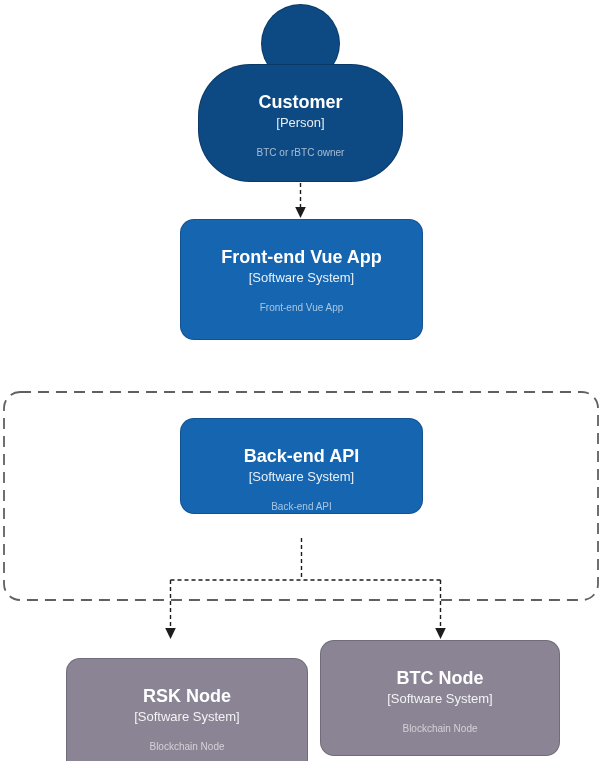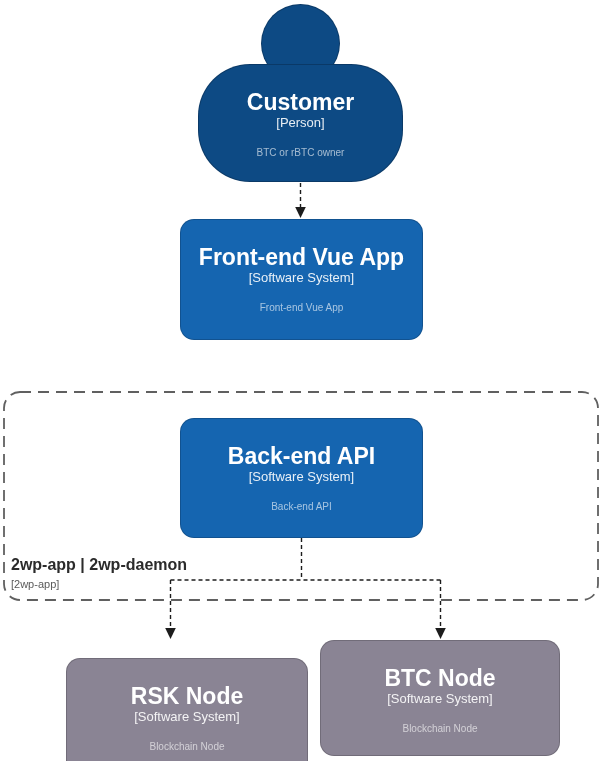--- a/index.html
+++ b/index.html
@@ -29,21 +29,21 @@
 
   .node{
     position:absolute;
     box-sizing:border-box;
     display:flex;flex-direction:column;align-items:center;
     text-align:center;
     padding:27px 10px 0 10px;
     color:#ffffff;
     border-radius:14px;
   }
-  .node-title{font-size:23px;font-weight:bold;line-height:21px;}
+  .node-title{font-size:18px;font-weight:bold;line-height:21px;}
   .node-meta{font-size:13px;line-height:15px;margin-top:2px;color:rgba(255,255,255,0.9);}
   .node-desc{font-size:10px;line-height:14px;margin-top:16px;color:rgba(255,255,255,0.62);}
 
   .box-system{background:var(--system-fill);border:1px solid rgba(0,0,0,0.18);}
   .box-external{background:var(--external-fill);border:1px solid rgba(0,0,0,0.18);}
 
   .person-head{
     position:absolute;left:261px;top:4px;width:79px;height:79px;
     border-radius:50%;
     background:var(--person-fill);
@@ -51,21 +51,21 @@
     box-sizing:border-box;
   }
   .person-body{
     left:198px;top:64px;width:205px;height:118px;
     background:var(--person-fill);
     border:1px solid rgba(0,0,0,0.22);
     border-radius:52px;
   }
 
   .box-frontend{left:180px;top:219px;width:243px;height:121px;}
-  .box-backend{left:180px;top:418px;width:243px;height:120px;}
+  .box-backend{left:180px;top:418px;width:243px;height:96px;}
   .box-rsk{left:66px;top:640px;width:242px;height:146px;margin-top:18px;}
   .box-btc{left:320px;top:640px;width:240px;height:116px;}
 
   .boundary-label-wrap{
     position:absolute;left:11px;top:555px;
     text-align:left;
   }
   .boundary-label{font-size:16px;font-weight:bold;color:var(--boundary-label);line-height:19px;}
   .boundary-meta{font-size:11px;color:var(--boundary-meta);line-height:14px;margin-top:3px;}
 </style>
@@ -82,24 +82,20 @@
     <polygon class="arrowhead" points="295.2,207 305.8,207 300.5,218"></polygon>
 
     <line class="conn" x1="301.5" y1="538" x2="301.5" y2="580"></line>
     <line class="conn" x1="170.5" y1="580" x2="440.5" y2="580"></line>
     <line class="conn" x1="170.5" y1="580" x2="170.5" y2="628"></line>
     <polygon class="arrowhead" points="165.2,628 175.8,628 170.5,639"></polygon>
     <line class="conn" x1="440.5" y1="580" x2="440.5" y2="628"></line>
     <polygon class="arrowhead" points="435.2,628 445.8,628 440.5,639"></polygon>
   </svg>
 
-  <div class="boundary-label-wrap">
-    <div class="boundary-label">2wp-app | 2wp-daemon</div>
-    <div class="boundary-meta">[2wp-app]</div>
-  </div>
 
   <div class="person-head"></div>
   <div class="node person-body">
     <div class="node-title">Customer</div>
     <div class="node-meta">[Person]</div>
     <div class="node-desc">BTC or rBTC owner</div>
   </div>
 
   <div class="node box-system box-frontend">
     <div class="node-title">Front-end Vue App</div>

